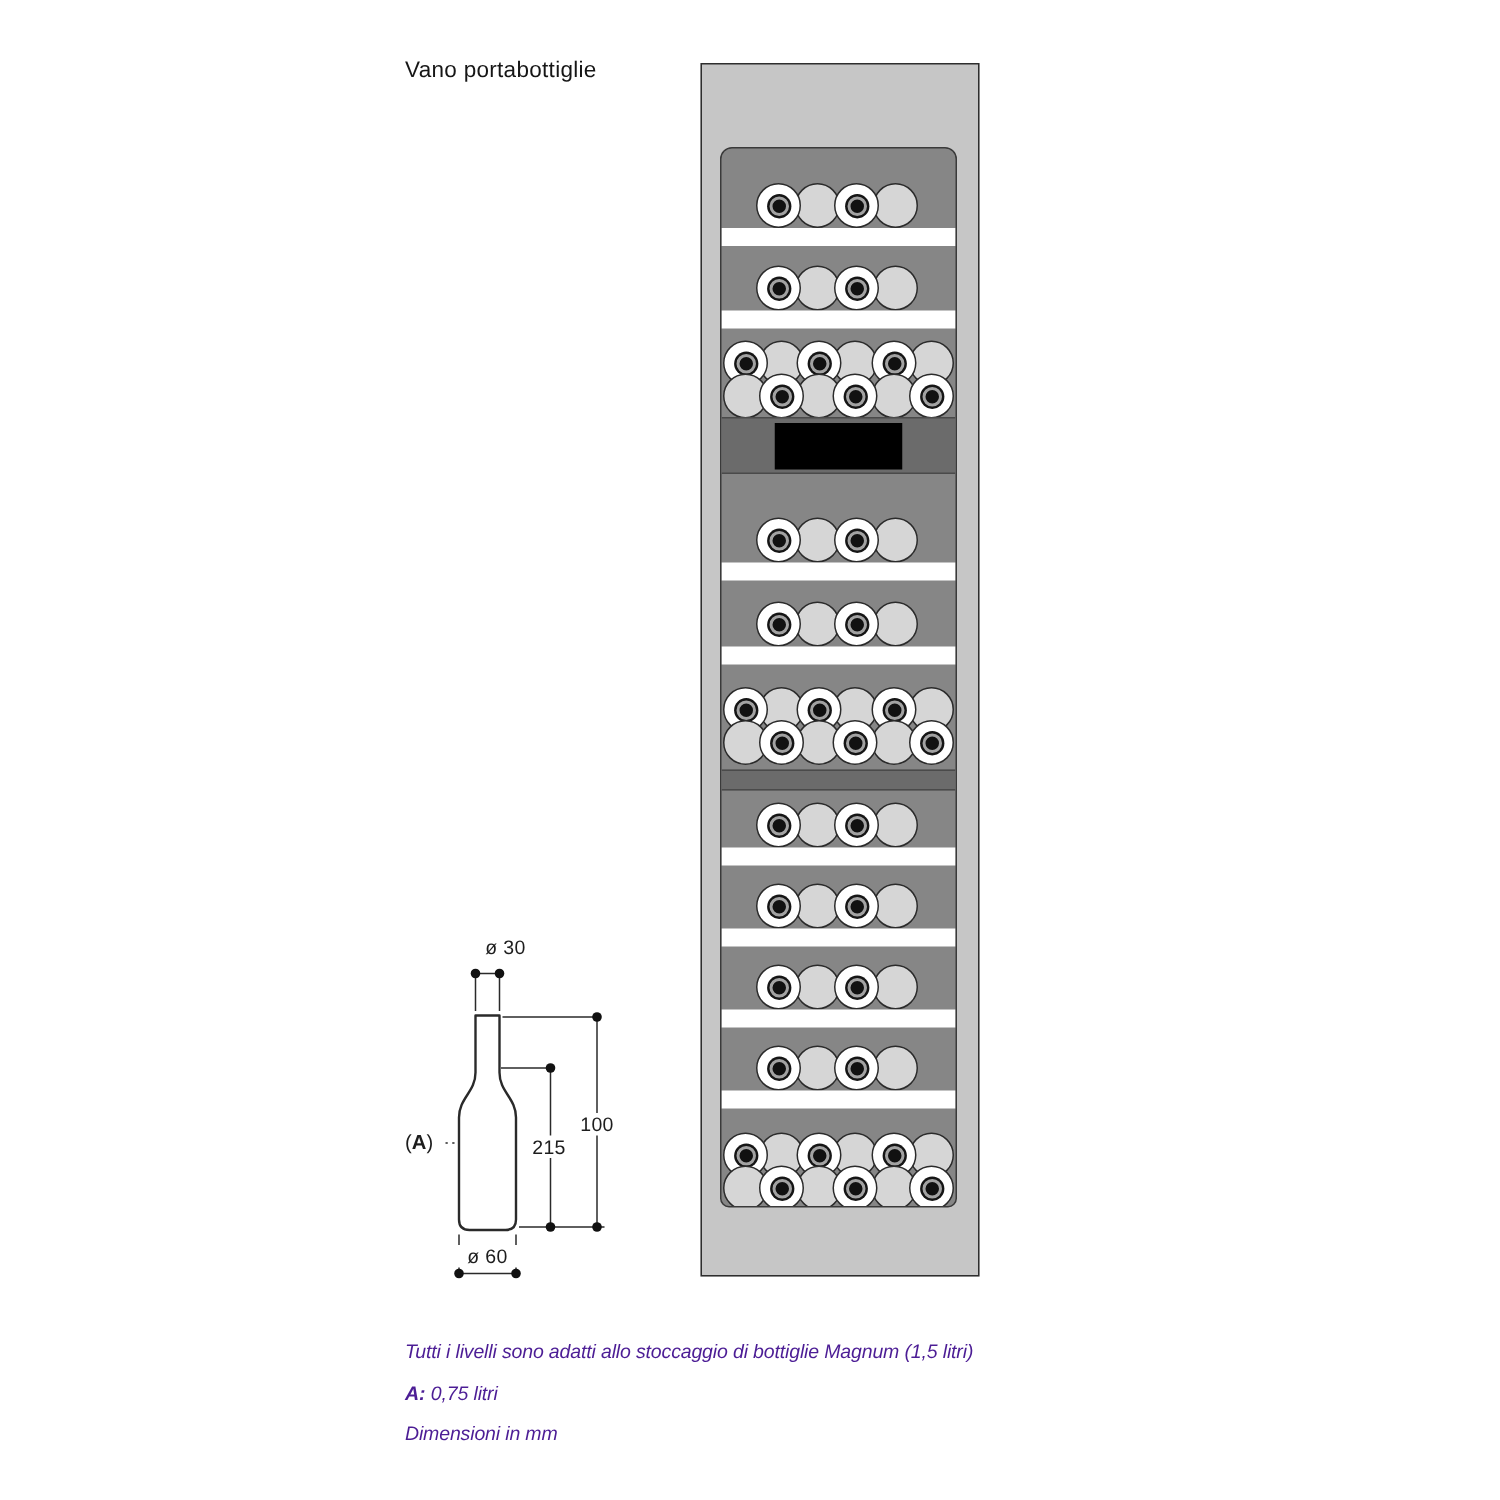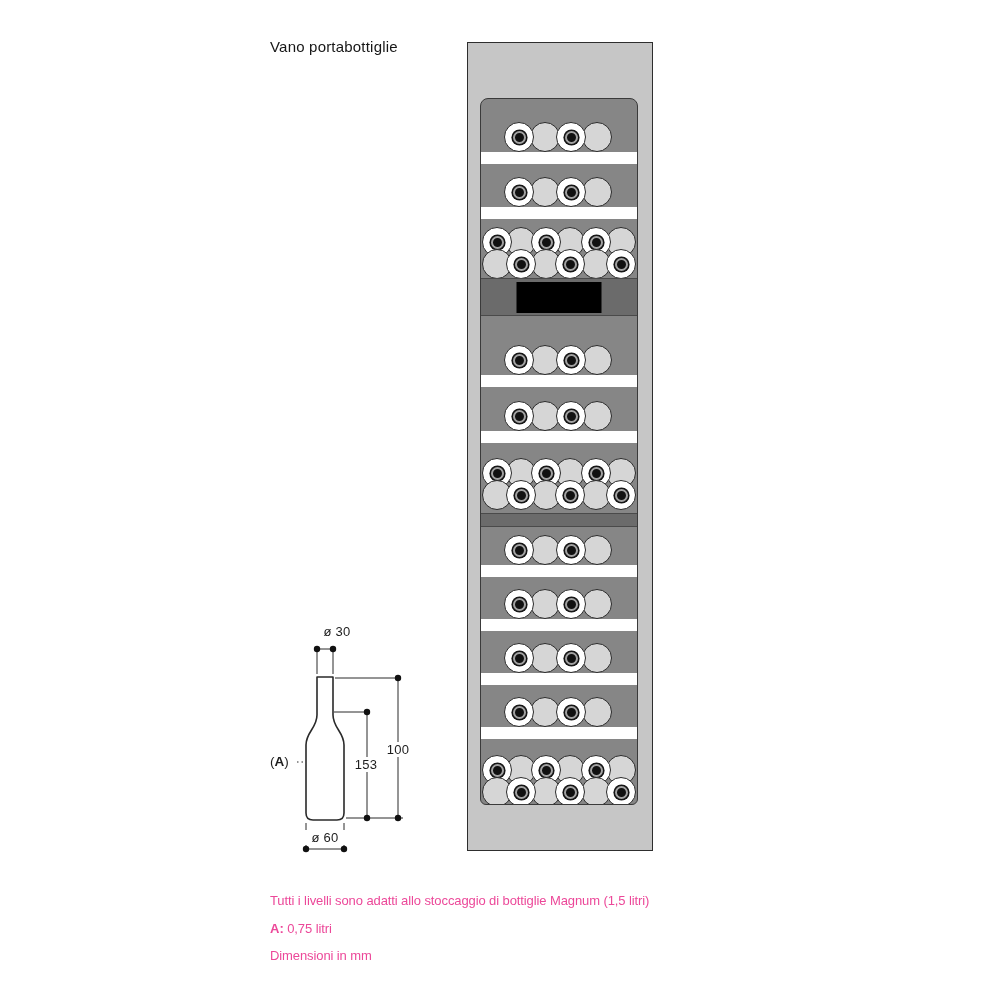--- a/index.html
+++ b/index.html
@@ -57,21 +57,21 @@
   .dim-30{left:311px;top:624px;width:52px;}
   .dim-300{left:378px;top:742px;width:40px;}
   .dim-215{left:346px;top:757px;width:40px;}
   .dim-75{left:305px;top:830px;width:40px;}
   .label-a{
     position:absolute;left:270px;top:754px;font-size:13.5px;color:#1d1d1d;background:#fff;
   }
   .label-a b{font-weight:bold;}
 
   
-  .note{position:absolute;left:270px;font-size:13px;letter-spacing:-0.1px;color:#ec4899;}
+  .note{position:absolute;left:270px;font-size:13px;letter-spacing:-0.1px;color:#4c1d95;font-style:italic;}
   .note b{font-weight:bold;letter-spacing:0;}
   .note-1{top:893px;}
   .note-2{top:921px;}
   .note-3{top:948px;}
 </style>
 </head>
 <body>
 
 <div class="page">
 
@@ -259,21 +259,21 @@
       <circle cx="112" cy="92" r="3.2"></circle>
         <circle cx="112" cy="198" r="3.2"></circle>
       <circle cx="51" cy="229" r="3.2"></circle>
         <circle cx="89" cy="229" r="3.2"></circle>
     </g>
     <path d="M62,57 H78 V95 C78,108 89,112 89,125 V193 Q89,200 82,200 H58 Q51,200 51,193 V125 C51,112 62,108 62,95 Z" fill="#ffffff" stroke="#2a2a2a" stroke-width="1.6" stroke-linejoin="round"></path>
   </svg>
 
   <span class="dim-label dim-30">ø 30</span>
   <span class="dim-label dim-300">100</span>
-  <span class="dim-label dim-215">153</span>
+  <span class="dim-label dim-215">215</span>
   <span class="dim-label dim-75">ø 60</span>
 
   <span class="label-a"><span>(</span><b>A</b><span>)</span></span>
 
   <div class="note note-1">Tutti i livelli sono adatti allo stoccaggio di bottiglie Magnum (1,5 litri)</div>
   <div class="note note-2"><b>A:</b><span> 0,75 litri</span></div>
   <div class="note note-3">Dimensioni in mm</div>
 
 </div>
 

